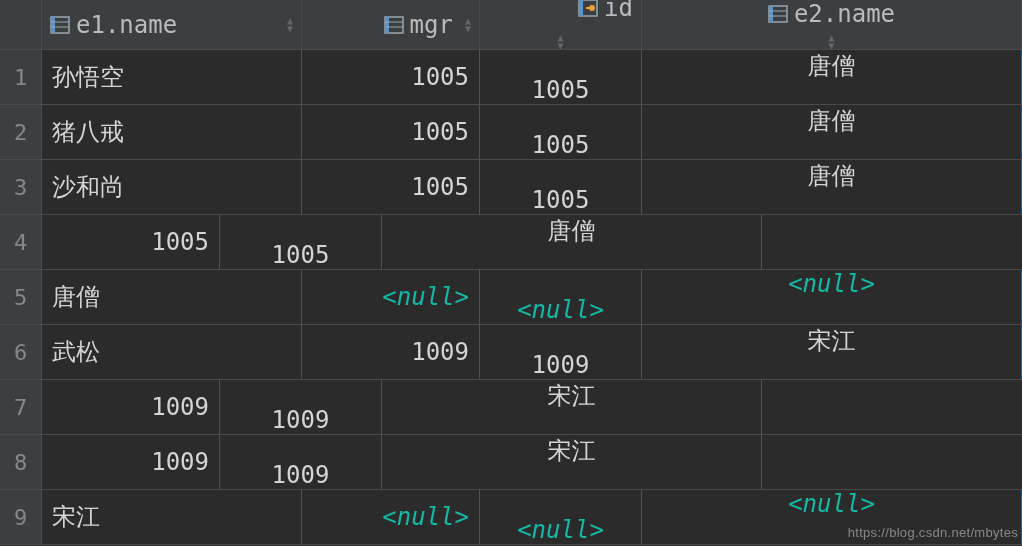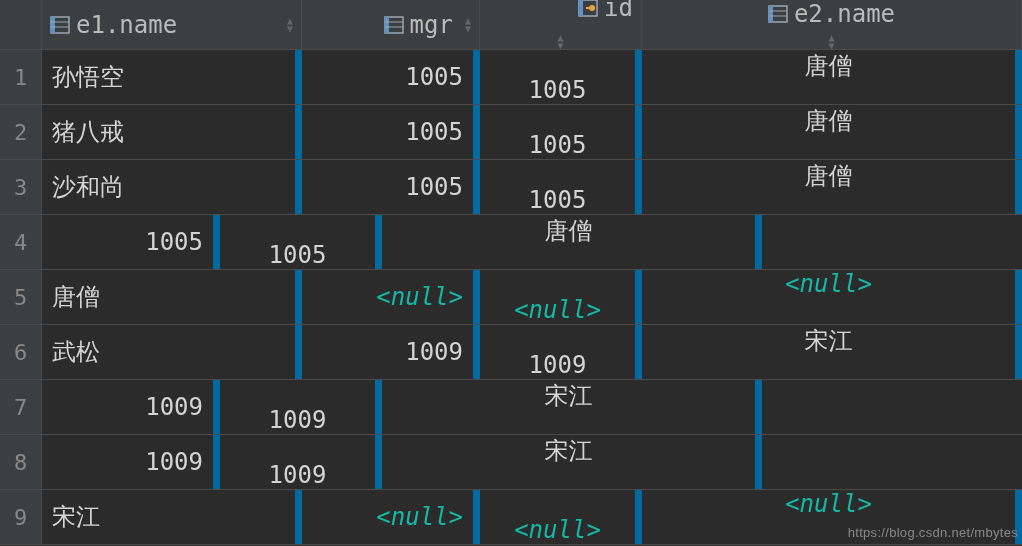--- a/index.html
+++ b/index.html
@@ -67,21 +67,21 @@
       flex-direction: column;
       gap: 1px;
       color: #666;
       font-size: 10px;
       line-height: 7px;
     }
     .data-cell {
       display: flex;
       align-items: center;
       padding: 0 10px;
-      border-right: 7px solid #0369a1;
+      border-right: 1px solid #0369a1;
       color: #d4d4d4;
     }
     .col-e1name { width: 260px; }
     .col-mgr { width: 178px; justify-content: flex-end; }
     .col-id { width: 162px; justify-content: flex-end; flex-direction: column; }
     .col-e2name { width: 380px; flex-direction: column; }
     .header-cell.col-mgr .header-label,
     .header-cell.col-id .header-label {
       margin-left: auto;
     }

